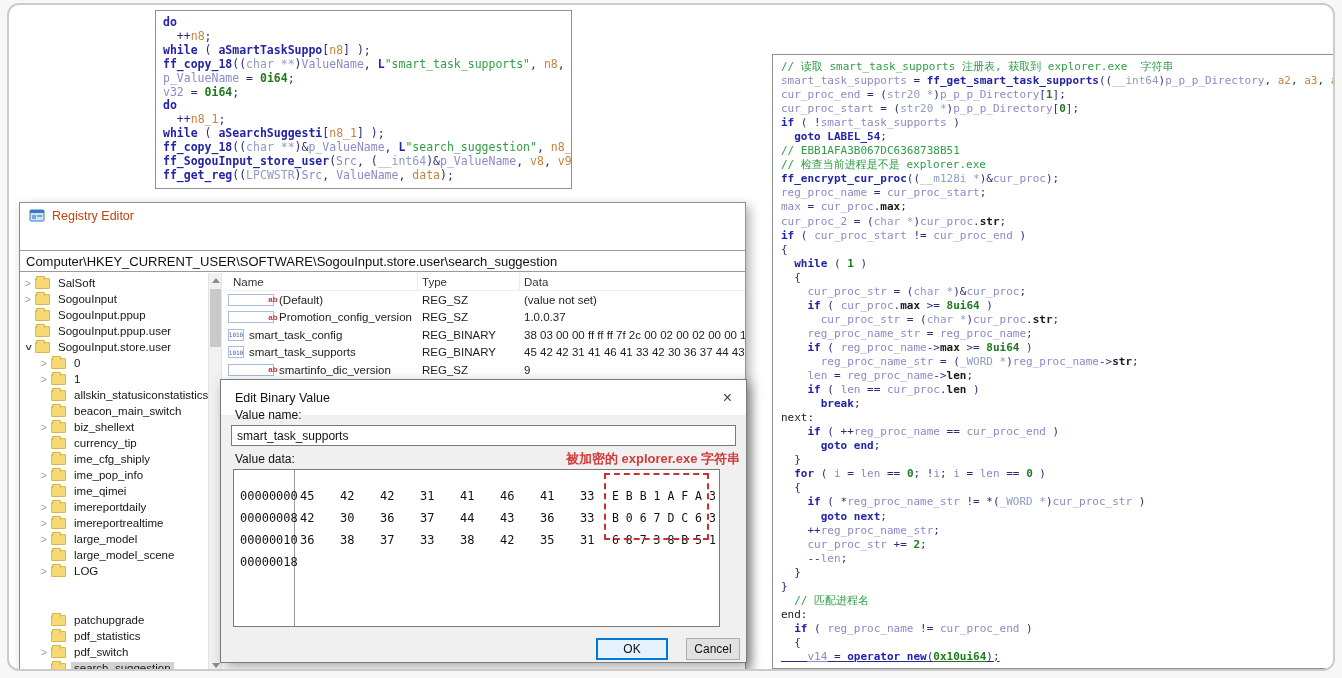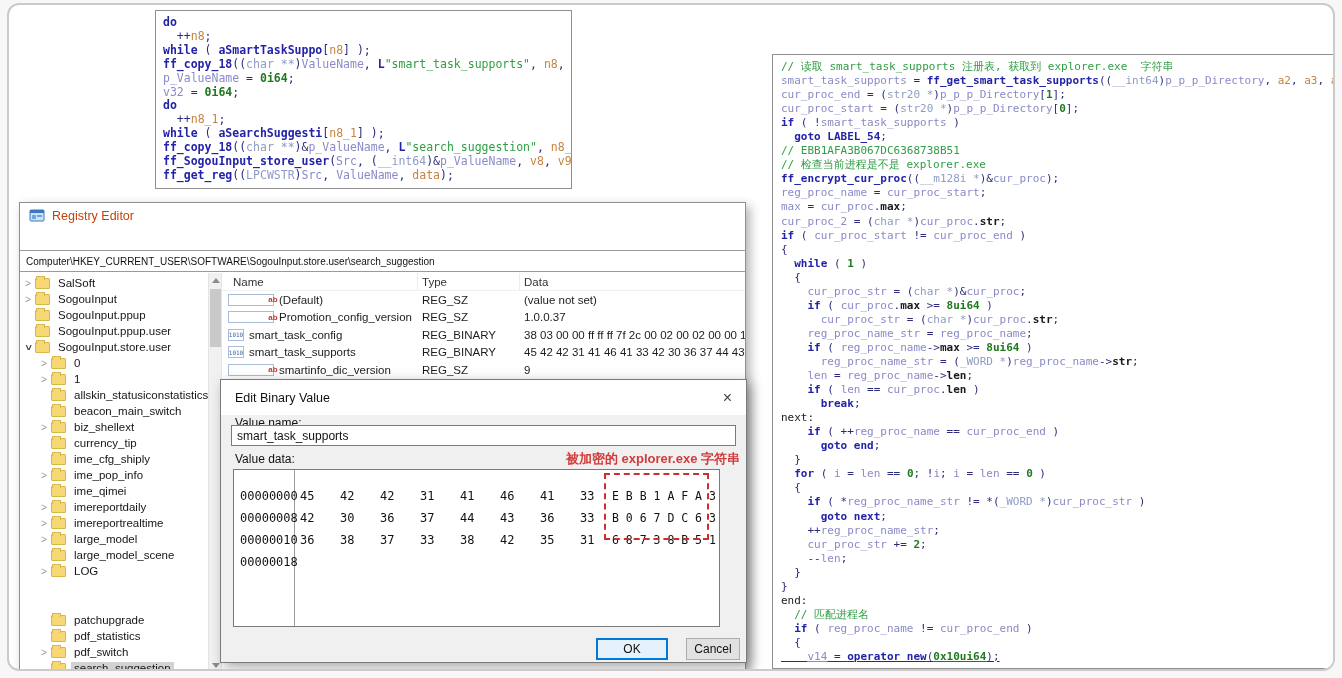--- a/index.html
+++ b/index.html
@@ -35,21 +35,21 @@
   
   #regedit{position:absolute;left:10px;top:197px;width:727px;height:472px;background:#fff;
            border:1px solid #8f8f8f;box-shadow:4px 4px 10px rgba(0,0,0,.3);}
   .reg-title{position:absolute;left:0;top:0;right:0;height:26px;display:flex;align-items:center;
              gap:7px;padding-left:9px;}
   .reg-title .ttl{font-size:12.5px;color:#c2410c;}
   .reg-menu{position:absolute;left:0;top:26px;right:0;height:21px;display:flex;gap:17px;
             align-items:center;padding-left:10px;font-size:12px;color:#1f1f1f;}
   .reg-addr{position:absolute;left:0;top:47px;right:0;height:22px;border-top:1px solid #9a9a9a;
             border-bottom:1px solid #9a9a9a;display:flex;align-items:center;padding-left:6px;
-            font-size:10px;color:#111;background:#fff;white-space:nowrap;overflow:hidden;}
+            font-size:13px;color:#111;background:#fff;white-space:nowrap;overflow:hidden;}
   .reg-body{position:absolute;left:0;top:70px;right:0;bottom:0;display:flex;overflow:hidden;}
   .tree{width:188px;overflow:hidden;padding-top:2px;font-size:11.5px;color:#151515;}
   .trow{height:16px;display:flex;align-items:center;white-space:nowrap;}
   .chev{width:12px;text-align:center;color:#9a9a9a;font-size:10px;flex:0 0 12px;}
   .chev.d{transform:rotate(90deg);color:#3d3d3d;font-weight:bold;}
   .chev.none{visibility:hidden;}
   .folder{width:15px;height:11px;background:var(--folder);border:1px solid #d8b84e;
           border-radius:1px;position:relative;margin:0 5px 0 1px;flex:0 0 15px;}
   .folder::before{content:"";position:absolute;left:0;top:-3px;width:7px;height:3px;
           background:var(--folder);border:1px solid #d8b84e;border-bottom:none;border-radius:1px 1px 0 0;}
@@ -77,21 +77,21 @@
   .ico.bin{color:#3a5fa5;font-family:"DejaVu Sans Mono",monospace;font-size:6px;line-height:3px;
            letter-spacing:0;overflow:hidden;}
 
   
   #dialog{position:absolute;left:211px;top:374px;width:527px;height:284px;background:#f0f0f0;
           border:1px solid #7a7a7a;box-shadow:4px 4px 12px rgba(0,0,0,.35);}
   .dlg-title{position:absolute;left:0;top:0;right:0;height:35px;background:#fff;display:flex;
              align-items:center;padding:0 10px 0 14px;font-size:12.5px;color:#111;}
   .dlg-close{margin-left:auto;font-size:16px;color:#444;line-height:16px;padding:0 4px;}
   .dlg-label{position:absolute;left:14px;font-size:12px;color:#111;}
-  #vn-label{top:36px;}
+  #vn-label{top:28px;}
   #vd-label{top:72px;}
   #vn-input{position:absolute;left:10px;top:45px;width:505px;height:21px;background:#fff;
             border:1px solid #7a7a7a;font-size:12px;color:#111;display:flex;align-items:center;
             padding-left:5px;}
   #annotation{position:absolute;right:6px;top:70px;font-size:13px;font-weight:bold;color:var(--red);}
   #hexbox{position:absolute;left:12px;top:89px;width:487px;height:158px;background:#fff;
           border:1px solid #7a7a7a;font-family:"DejaVu Sans Mono",monospace;font-size:12px;
           color:#111;overflow:hidden;}
   #hexbox .vline{position:absolute;left:60px;top:0;bottom:0;width:1px;background:#9a9a9a;}
   .hrow{position:relative;height:22px;display:flex;align-items:center;}
@@ -161,22 +161,22 @@
         <div class="cl"><span class="pl">  }</span></div>
         <div class="cl"><span class="pl">  </span><span class="kw">for</span><span class="pl"> ( </span><span class="var">i</span><span class="pl"> = </span><span class="var">len</span><span class="pl"> == </span><span class="num">0</span><span class="pl">; !</span><span class="var">i</span><span class="pl">; </span><span class="var">i</span><span class="pl"> = </span><span class="var">len</span><span class="pl"> == </span><span class="num">0</span><span class="pl"> )</span></div>
         <div class="cl"><span class="pl">  {</span></div>
         <div class="cl"><span class="pl">    </span><span class="kw">if</span><span class="pl"> ( *</span><span class="var">reg_proc_name_str</span><span class="pl"> != *(</span><span class="typ">_WORD *</span><span class="pl">)</span><span class="var">cur_proc_str</span><span class="pl"> )</span></div>
         <div class="cl"><span class="pl">      </span><span class="kw">goto next</span><span class="pl">;</span></div>
         <div class="cl"><span class="pl">    ++</span><span class="var">reg_proc_name_str</span><span class="pl">;</span></div>
         <div class="cl"><span class="pl">    </span><span class="var">cur_proc_str</span><span class="pl"> += </span><span class="num">2</span><span class="pl">;</span></div>
         <div class="cl"><span class="pl">    --</span><span class="var">len</span><span class="pl">;</span></div>
         <div class="cl"><span class="pl">  }</span></div>
         <div class="cl"><span class="pl">}</span></div>
+        <div class="cl"><span class="pl">  </span><span class="cmt">// 匹配进程名</span></div>
         <div class="cl"><span class="lbl">end:</span></div>
-        <div class="cl"><span class="pl">  </span><span class="cmt">// 匹配进程名</span></div>
         <div class="cl"><span class="pl">  </span><span class="kw">if</span><span class="pl"> ( </span><span class="var">reg_proc_name</span><span class="pl"> != </span><span class="var">cur_proc_end</span><span class="pl"> )</span></div>
         <div class="cl"><span class="pl">  {</span></div>
         <div class="cl"><span class="pl ul">    </span><span class="var ul">v14</span><span class="pl ul"> = </span><span class="kw ul">operator new</span><span class="pl ul">(</span><span class="num ul">0x10ui64</span><span class="pl ul">);</span></div>
       </div>
 
     <div id="regedit">
       <div class="reg-title">
         <svg class="regicon" viewBox="0 0 16 16">
           <rect x="1" y="2" width="14" height="11" rx="1" fill="#cfe3f5" stroke="#3a78c2" stroke-width="1"></rect>
           <rect x="1" y="2" width="14" height="3" fill="#3a78c2"></rect>

